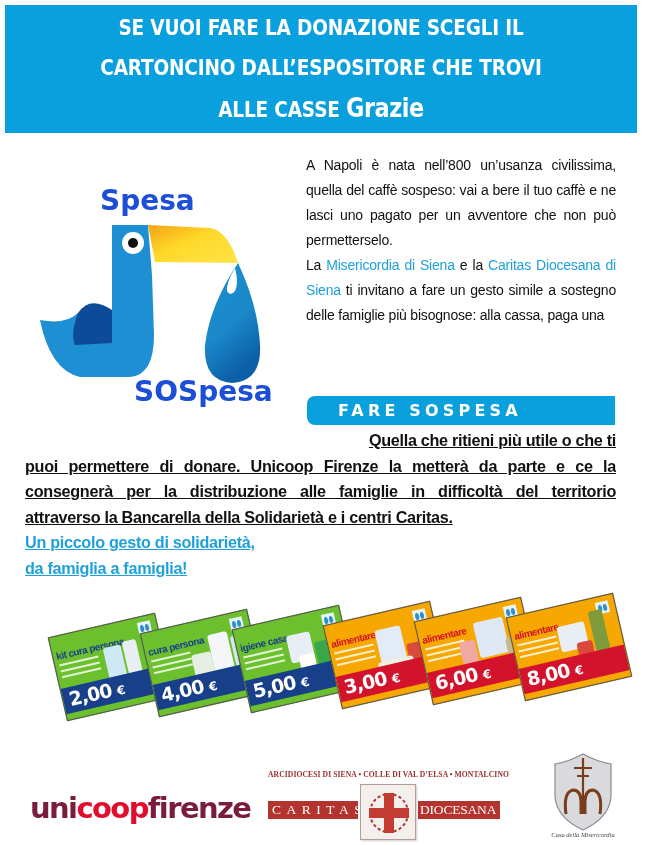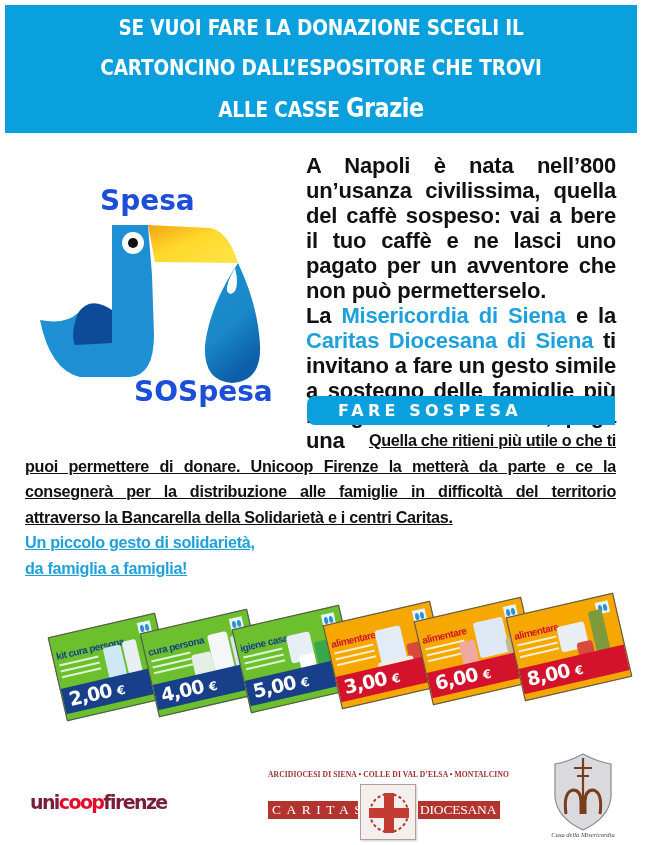--- a/index.html
+++ b/index.html
@@ -15,21 +15,21 @@
   .banner-line { font-size: 21.5px; line-height: 40px; font-weight: bold; letter-spacing: -0.2px; transform: scaleX(0.86); }
   .banner-line .grazie { font-size: 26px; letter-spacing: -0.5px; }
 
   .logo { position: absolute; left: 20px; top: 145px; width: 270px; height: 275px; }
   .logo-text { position: absolute; font-family: "DejaVu Sans", sans-serif; font-weight: bold; color: #1d4ed8; }
   .logo-spesa { left: 80px; top: 39px; font-size: 28px; letter-spacing: 0px; }
   .logo-sospesa { left: 114px; top: 230px; font-size: 28px; }
 
   .intro {
     position: absolute; left: 306px; top: 153px; width: 310px;
-    font-size: 22px; line-height: 25px; font-weight: bold; text-align: justify;
+    font-size: 14px; line-height: 25px; font-weight: normal; text-align: justify;
     font-family: "Liberation Sans", sans-serif; letter-spacing: -0.2px;
   }
   .intro p { margin: 0; }
   .intro .blue { color: #1ea1db; }
 
   .pill {
     position: absolute; left: 307px; top: 396px; width: 308px; height: 29px;
     background: #0a9fdd; border-radius: 8px 0 0 8px;
     color: #fff; font-weight: bold; font-size: 16px; letter-spacing: 4.2px;
     line-height: 29px; padding-left: 31px;
@@ -78,21 +78,21 @@
   }
   .card .mini-logo::before { left: 2px; }
   .card .mini-logo::after { right: 2px; }
   .card .prod {
     position: absolute; border-radius: 3px;
   }
   .card .lines { position: absolute; left: 4px; top: 28px; width: 40px; }
   .card .lines i { display: block; height: 2px; margin-bottom: 4px; background: rgba(255,255,255,0.8); }
 
   .footer-unicoop {
-    position: absolute; left: 30px; top: 791px; font-size: 19px; font-weight: bold;
+    position: absolute; left: 30px; top: 791px; font-size: 29px; font-weight: bold;
     font-family: "DejaVu Sans", sans-serif; letter-spacing: -1.6px; color: #7a1d3a;
   }
   .footer-unicoop .coop { color: #e30c2c; }
 
   .caritas { position: absolute; left: 268px; top: 770px; width: 232px; height: 70px; }
   .caritas-top {
     position: absolute; left: 0; top: 0; width: 232px; text-align: right;
     font-family: "Liberation Serif", serif; font-size: 7.6px; color: #9b2e2e; font-weight: bold;
     letter-spacing: 0.1px; white-space: nowrap;
   }

